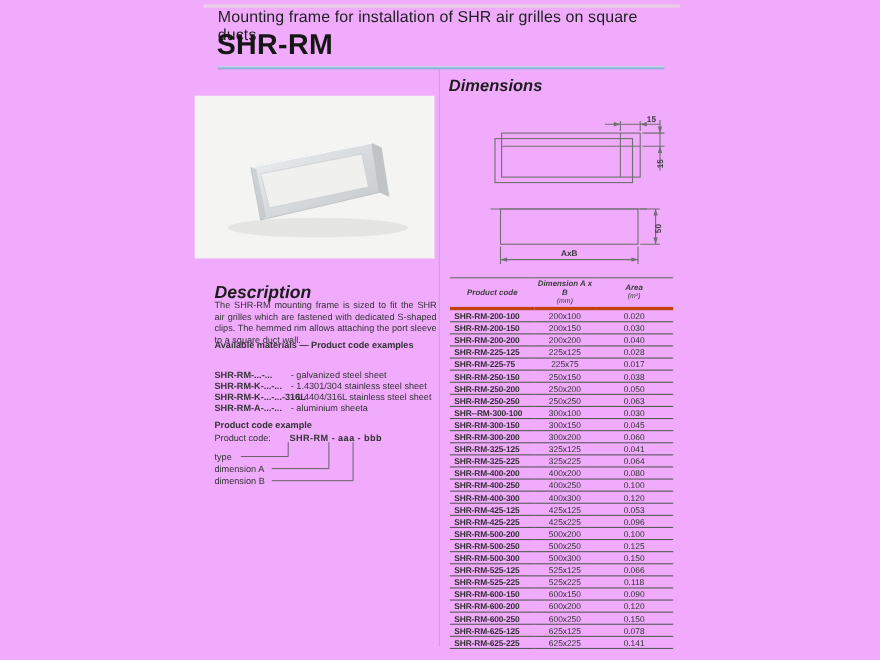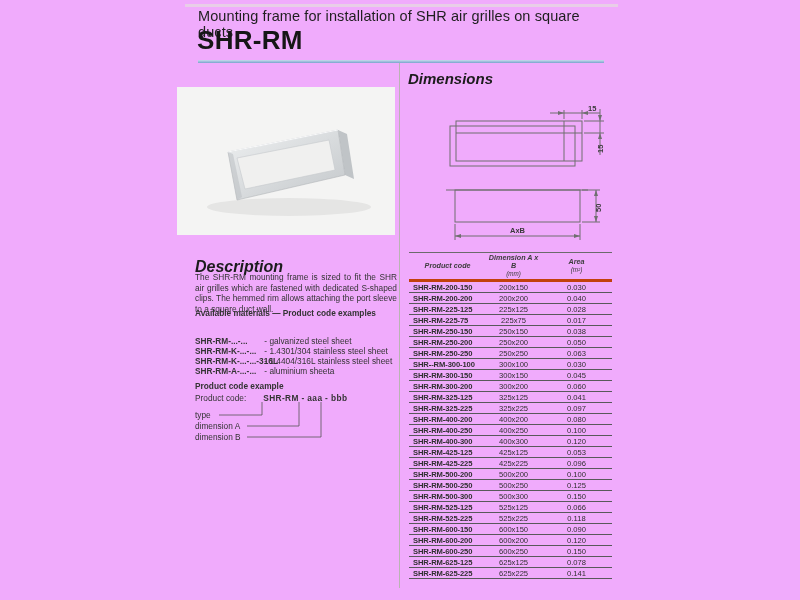--- a/index.html
+++ b/index.html
@@ -182,20 +182,25 @@
         <th>
           <span>Dimension A x B</span><span class="sub">(mm)</span>
         </th>
         <th>
           <span>Area</span><span class="sub">(m²)</span>
         </th>
       </tr>
     </thead>
     <tbody>
 
+        <tr>
+          <td class="code">SHR-RM-200-100</td>
+          <td>200x100</td>
+          <td>0.020</td>
+        </tr>
 
         <tr>
           <td class="code">SHR-RM-200-150</td>
           <td>200x150</td>
           <td>0.030</td>
         </tr>
 
         <tr>
           <td class="code">SHR-RM-200-200</td>
           <td>200x200</td>
@@ -252,21 +257,21 @@
 
         <tr>
           <td class="code">SHR-RM-325-125</td>
           <td>325x125</td>
           <td>0.041</td>
         </tr>
 
         <tr>
           <td class="code">SHR-RM-325-225</td>
           <td>325x225</td>
-          <td>0.097</td>
+          <td>0.064</td>
         </tr>
 
         <tr>
           <td class="code">SHR-RM-400-200</td>
           <td>400x200</td>
           <td>0.080</td>
         </tr>
 
         <tr>
           <td class="code">SHR-RM-400-250</td>

